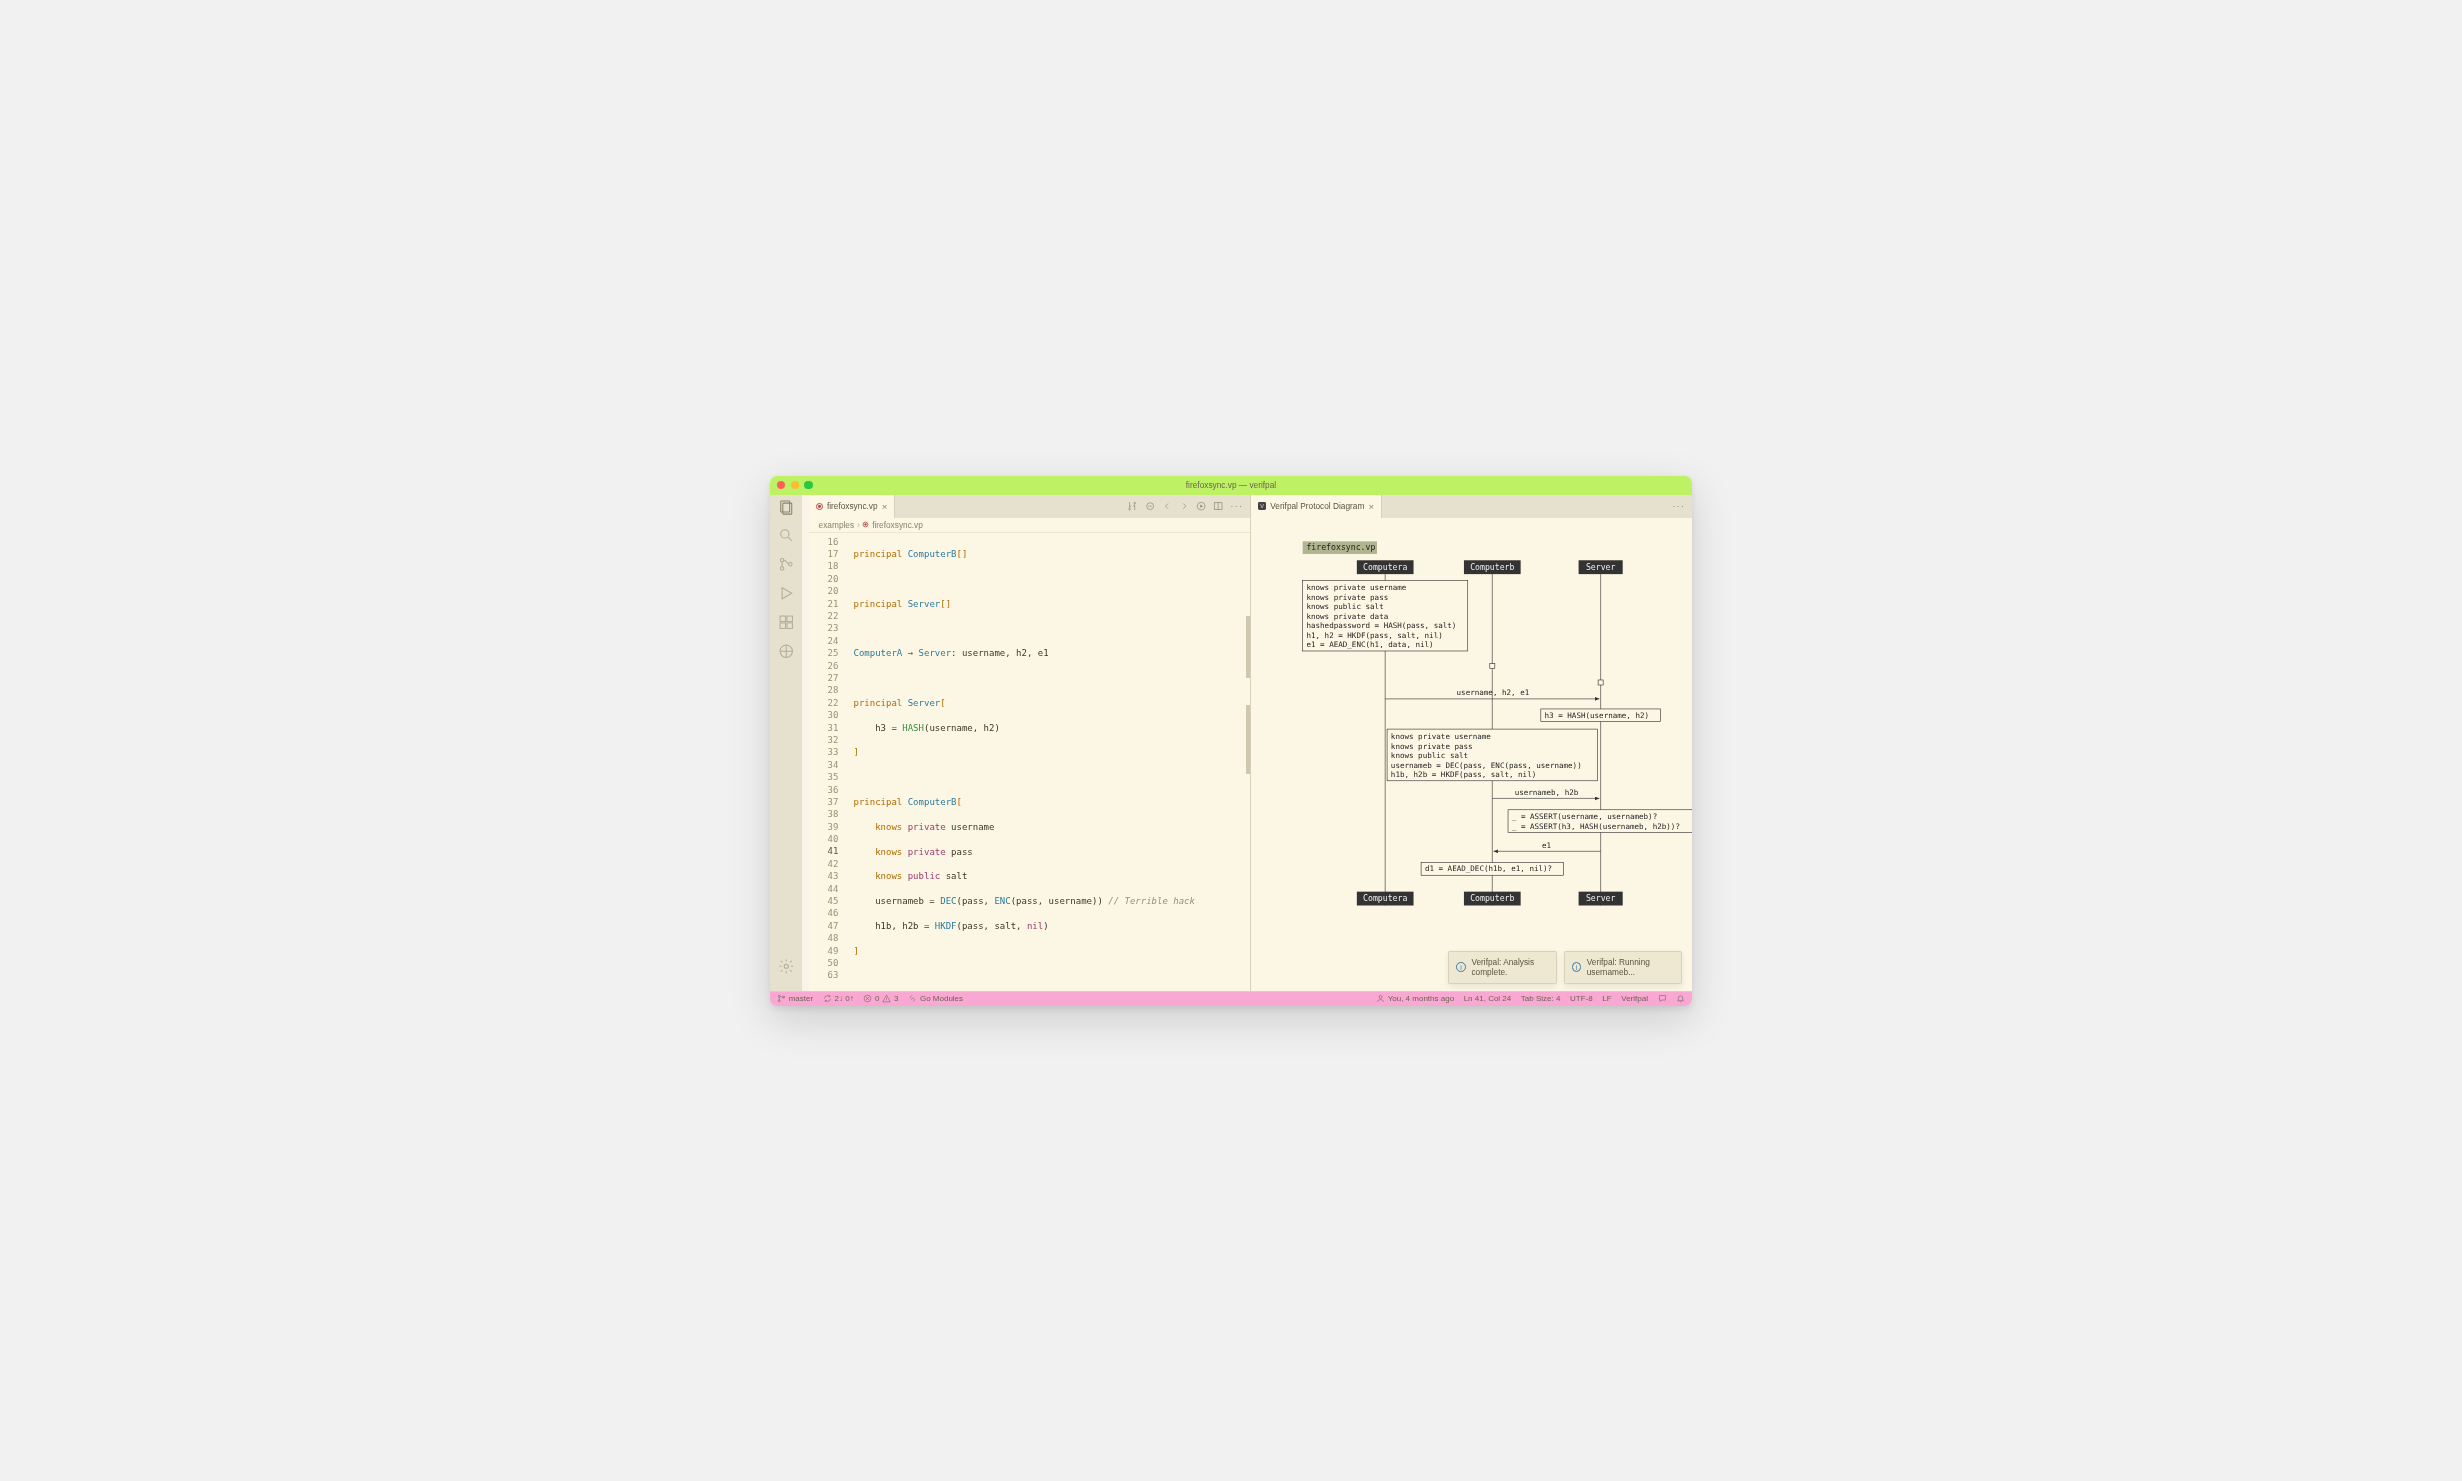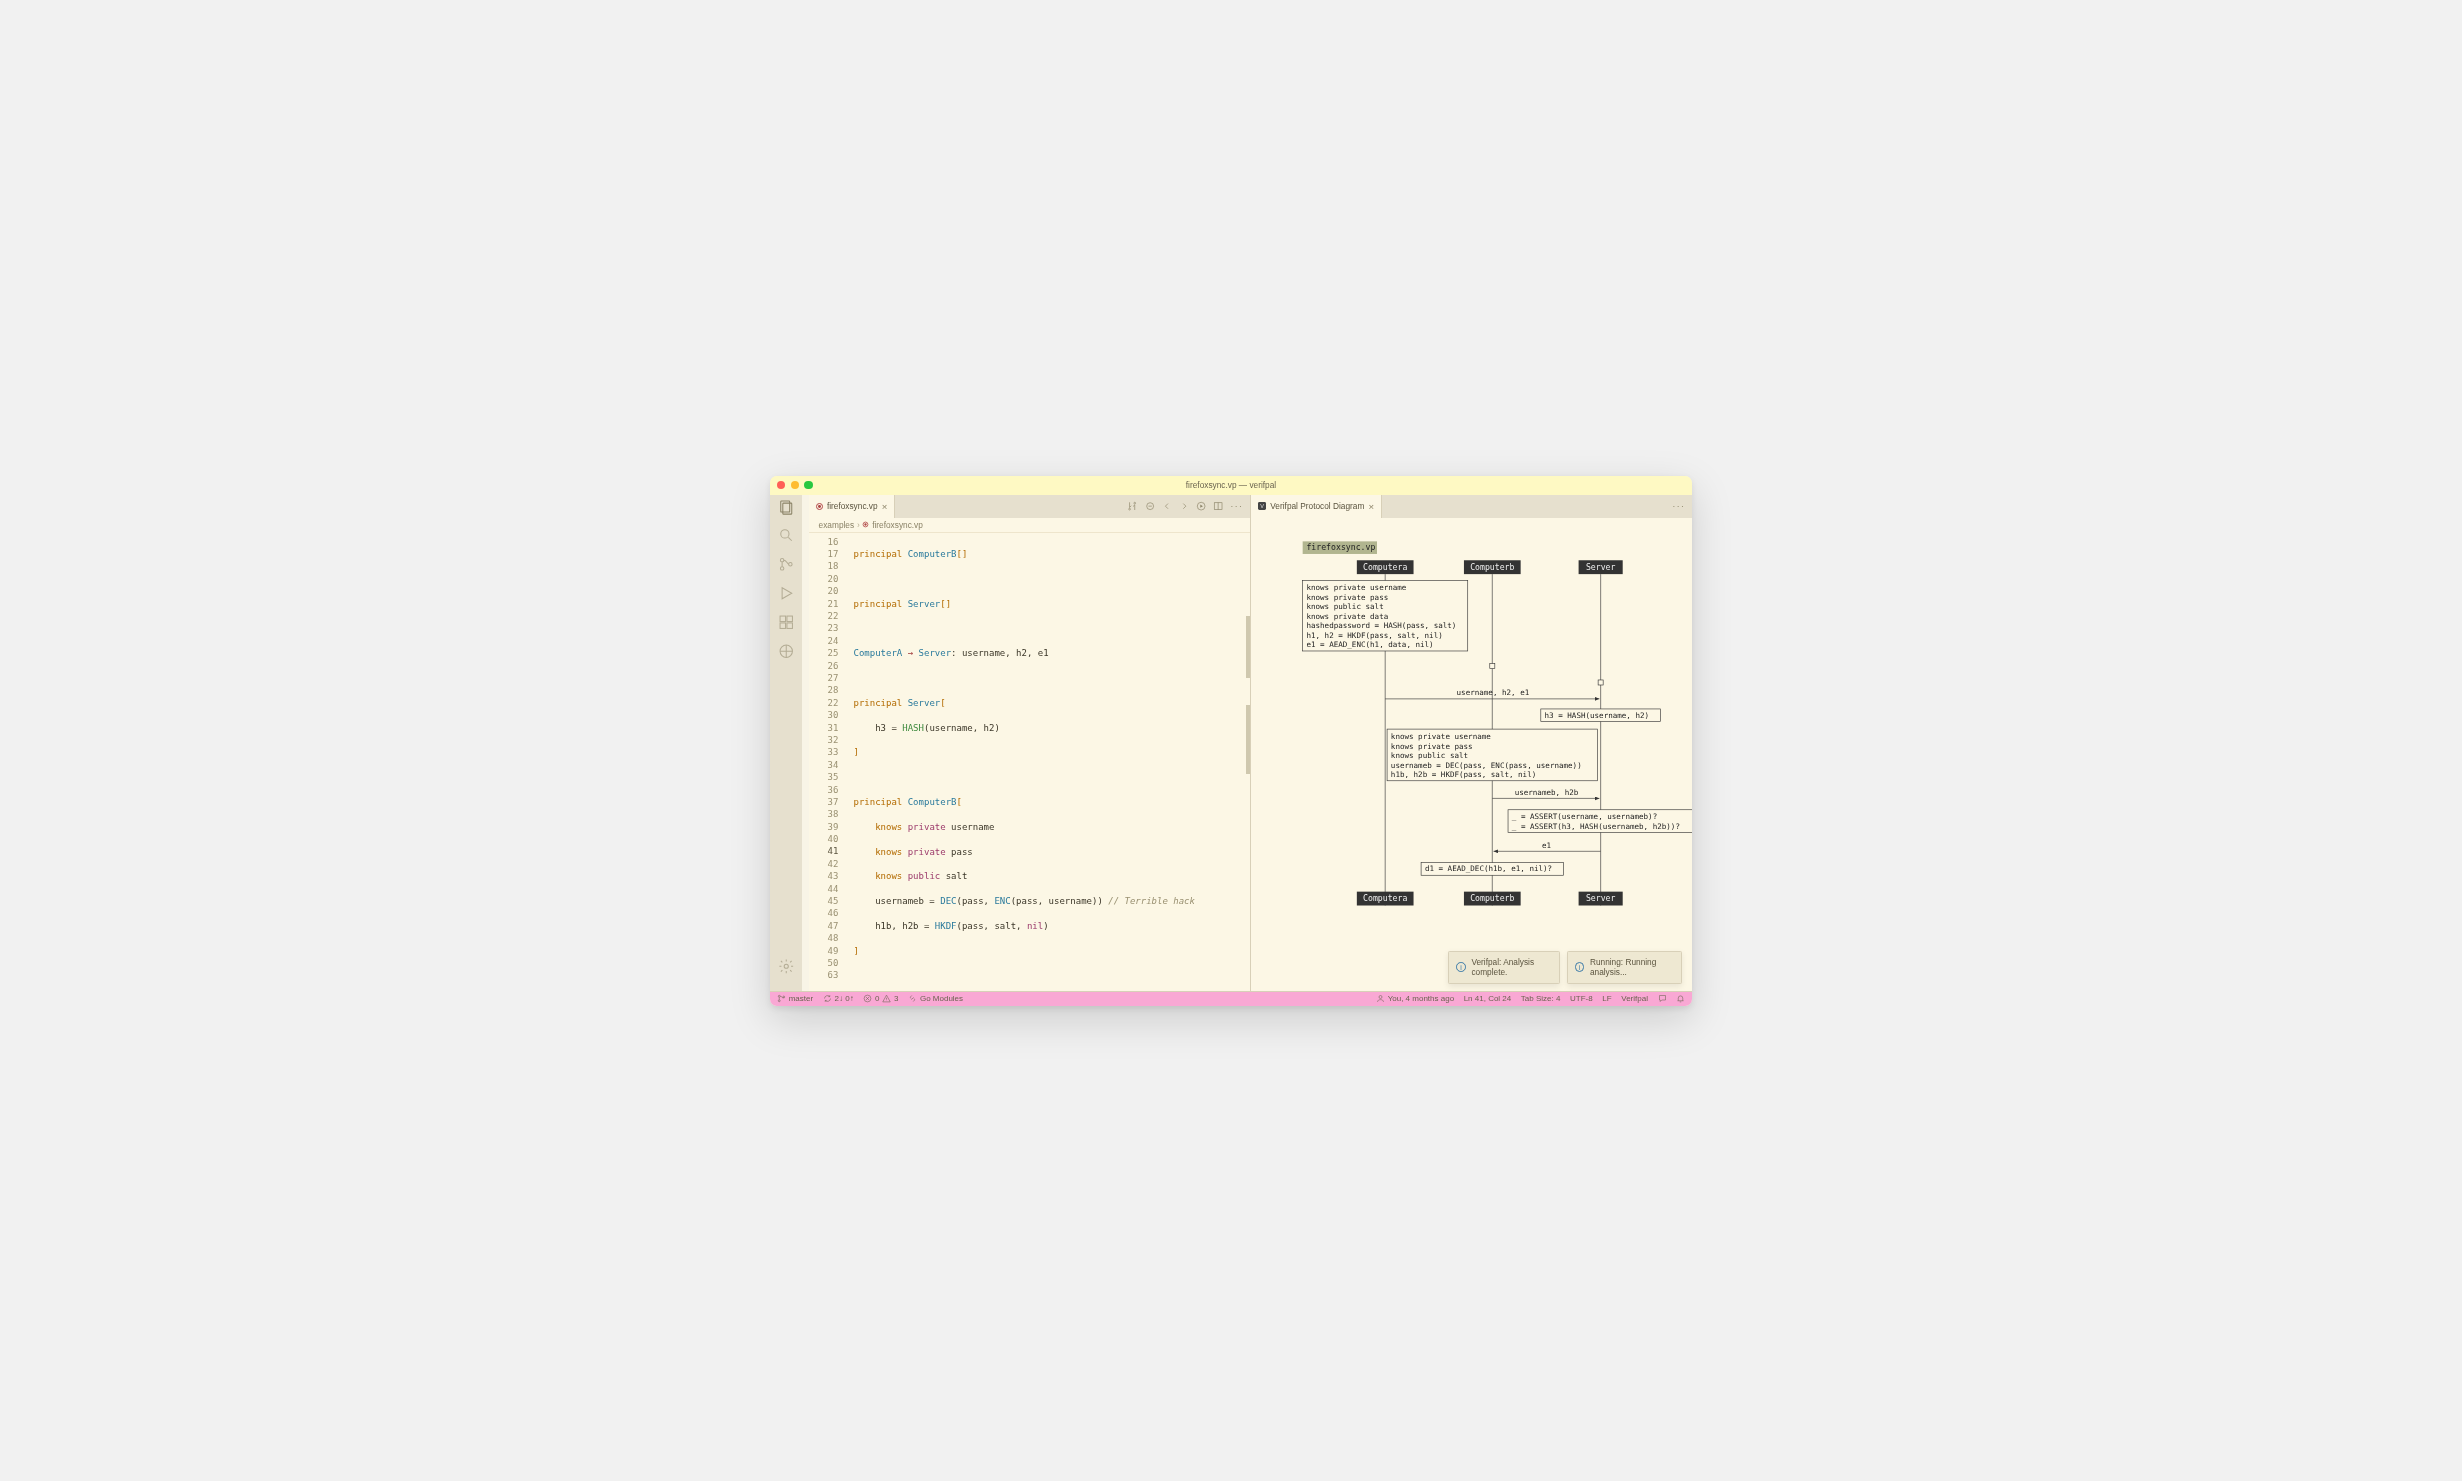--- a/index.html
+++ b/index.html
@@ -19,21 +19,21 @@
     border-radius: 6.9px;
     box-shadow: 0 13.8px 41px rgba(0,0,0,0.15), 0 2.8px 6.9px rgba(0,0,0,0.08);
     display: flex;
     flex-direction: column;
     overflow: hidden;
     font-size: 8.3px;
   }
   
   .titlebar {
     height: 19px;
-    background: #fef9c3;
+    background: #bef264;
     display: flex;
     align-items: center;
     padding: 0 6.9px;
     position: relative;
     flex-shrink: 0;
   }
   .traffic-lights { display: flex; gap: 5.5px; }
   .tl { width: 8.3px; height: 8.3px; border-radius: 50%; }
   .tl.red { background: #ff5f57; }
   .tl.yellow { background: #febc2e; }
@@ -402,21 +402,21 @@
             <text class="lbl" x="555" y="583" text-anchor="middle">Server</text>
           </svg>
 
           <div class="toasts">
             <div class="toast">
               <span class="info">i</span>
               <span>Verifpal: Analysis complete.</span>
             </div>
             <div class="toast">
               <span class="info">i</span>
-              <span>Running: Running analysis...</span>
+              <span>Verifpal: Running usernameb...</span>
             </div>
           </div>
         </div>
       </div>
     </div>
   </div>
 
   <div class="statusbar">
     <div class="sb-item">
       <svg class="sb-icon" viewBox="0 0 24 24">

